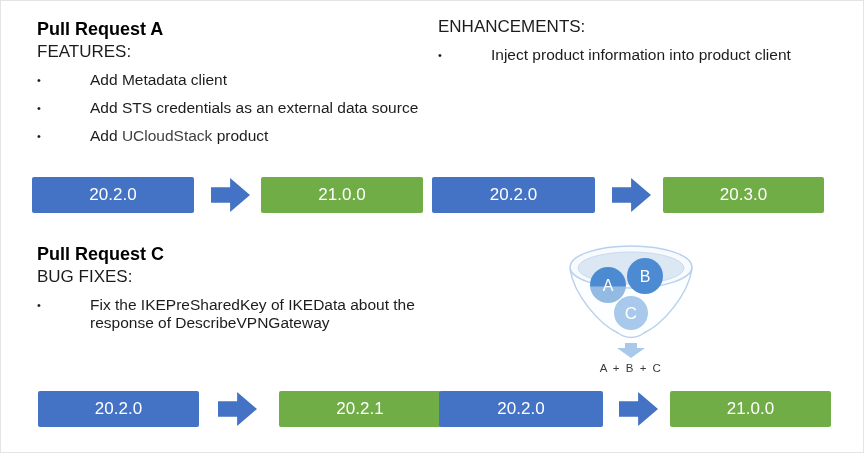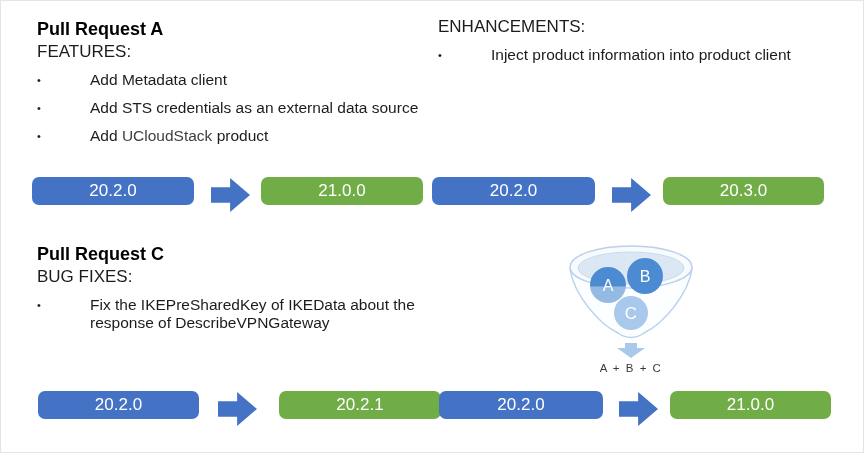--- a/index.html
+++ b/index.html
@@ -18,21 +18,21 @@
   .pr-sub   { font-size:17px; color:#1c1c1c; line-height:19px; }
   .bullets  { margin-top:3px; }
   .bullet-row { display:flex; margin-top:10px; font-size:15.5px; line-height:18px; color:#1c1c1c; }
   .bullet-dot { flex:none; width:19px; font-size:11px; line-height:18px; color:#1c1c1c; }
   .bullet-text { flex:1;margin-left:34px; }
   .gray-text { color:#404040; }
   #pr-c .bullet-text { max-width:352px; }
 
   
   .vbox {
-    position:absolute; height:28px; border-radius:7px;
+    position:absolute; height:36px; border-radius:2px;
     display:flex; align-items:center; justify-content:center;
     color:#fff; font-size:17px;
   }
   .vbox.blue  { background:#4472C4; }
   .vbox.green { background:#70AD47; }
   .varrow {
     position:absolute; width:39px; height:34px; background:#4472C4;
     clip-path:polygon(0 27%, 49% 27%, 49% 0, 100% 50%, 49% 100%, 49% 73%, 0 73%);
   }
   #r1f1 {left:31px;  top:176px; width:162px;}

